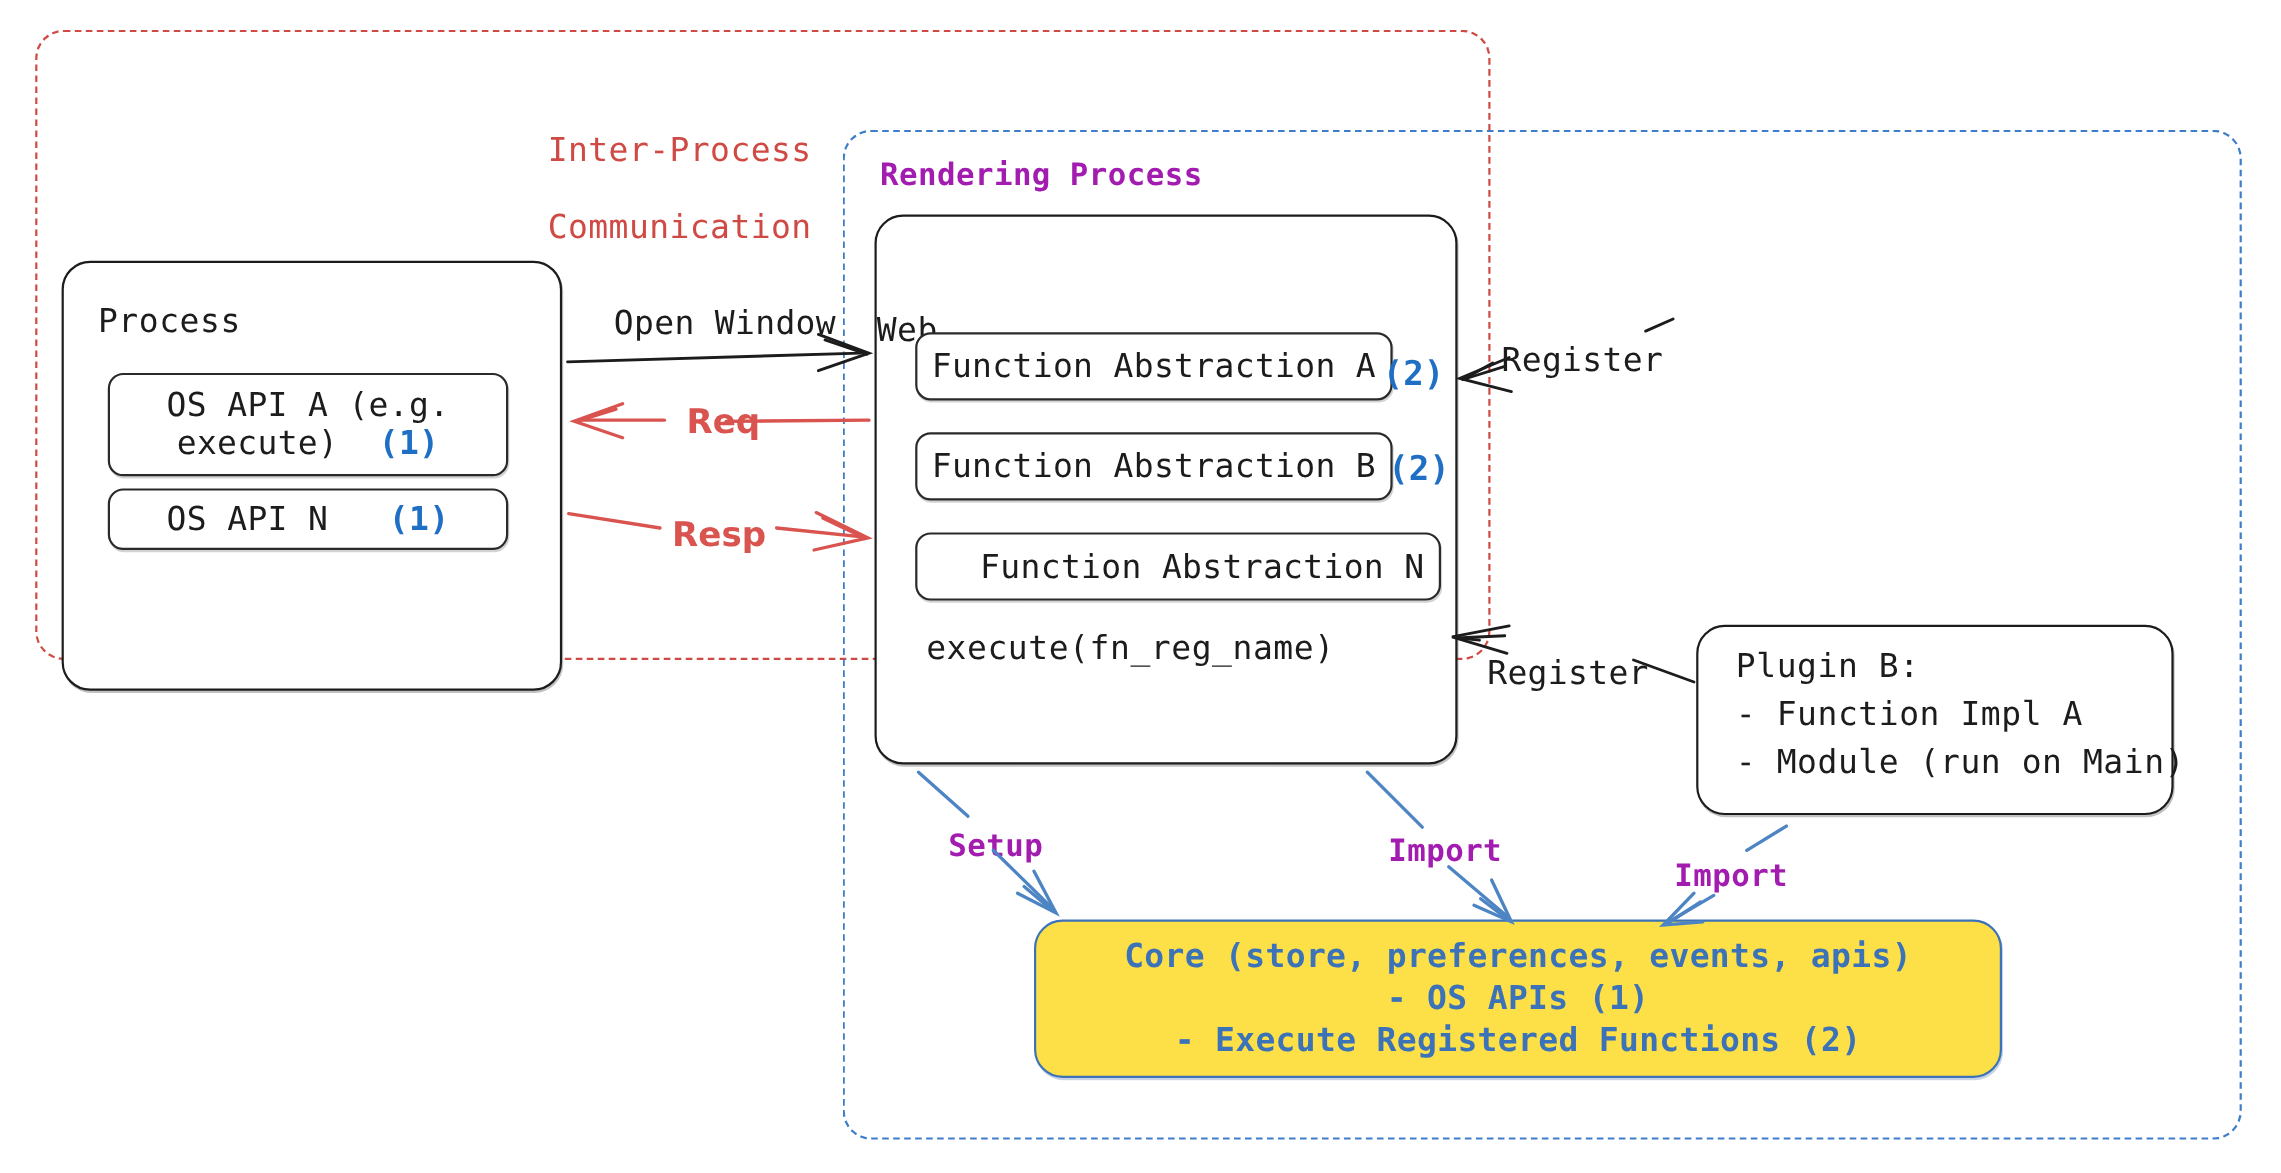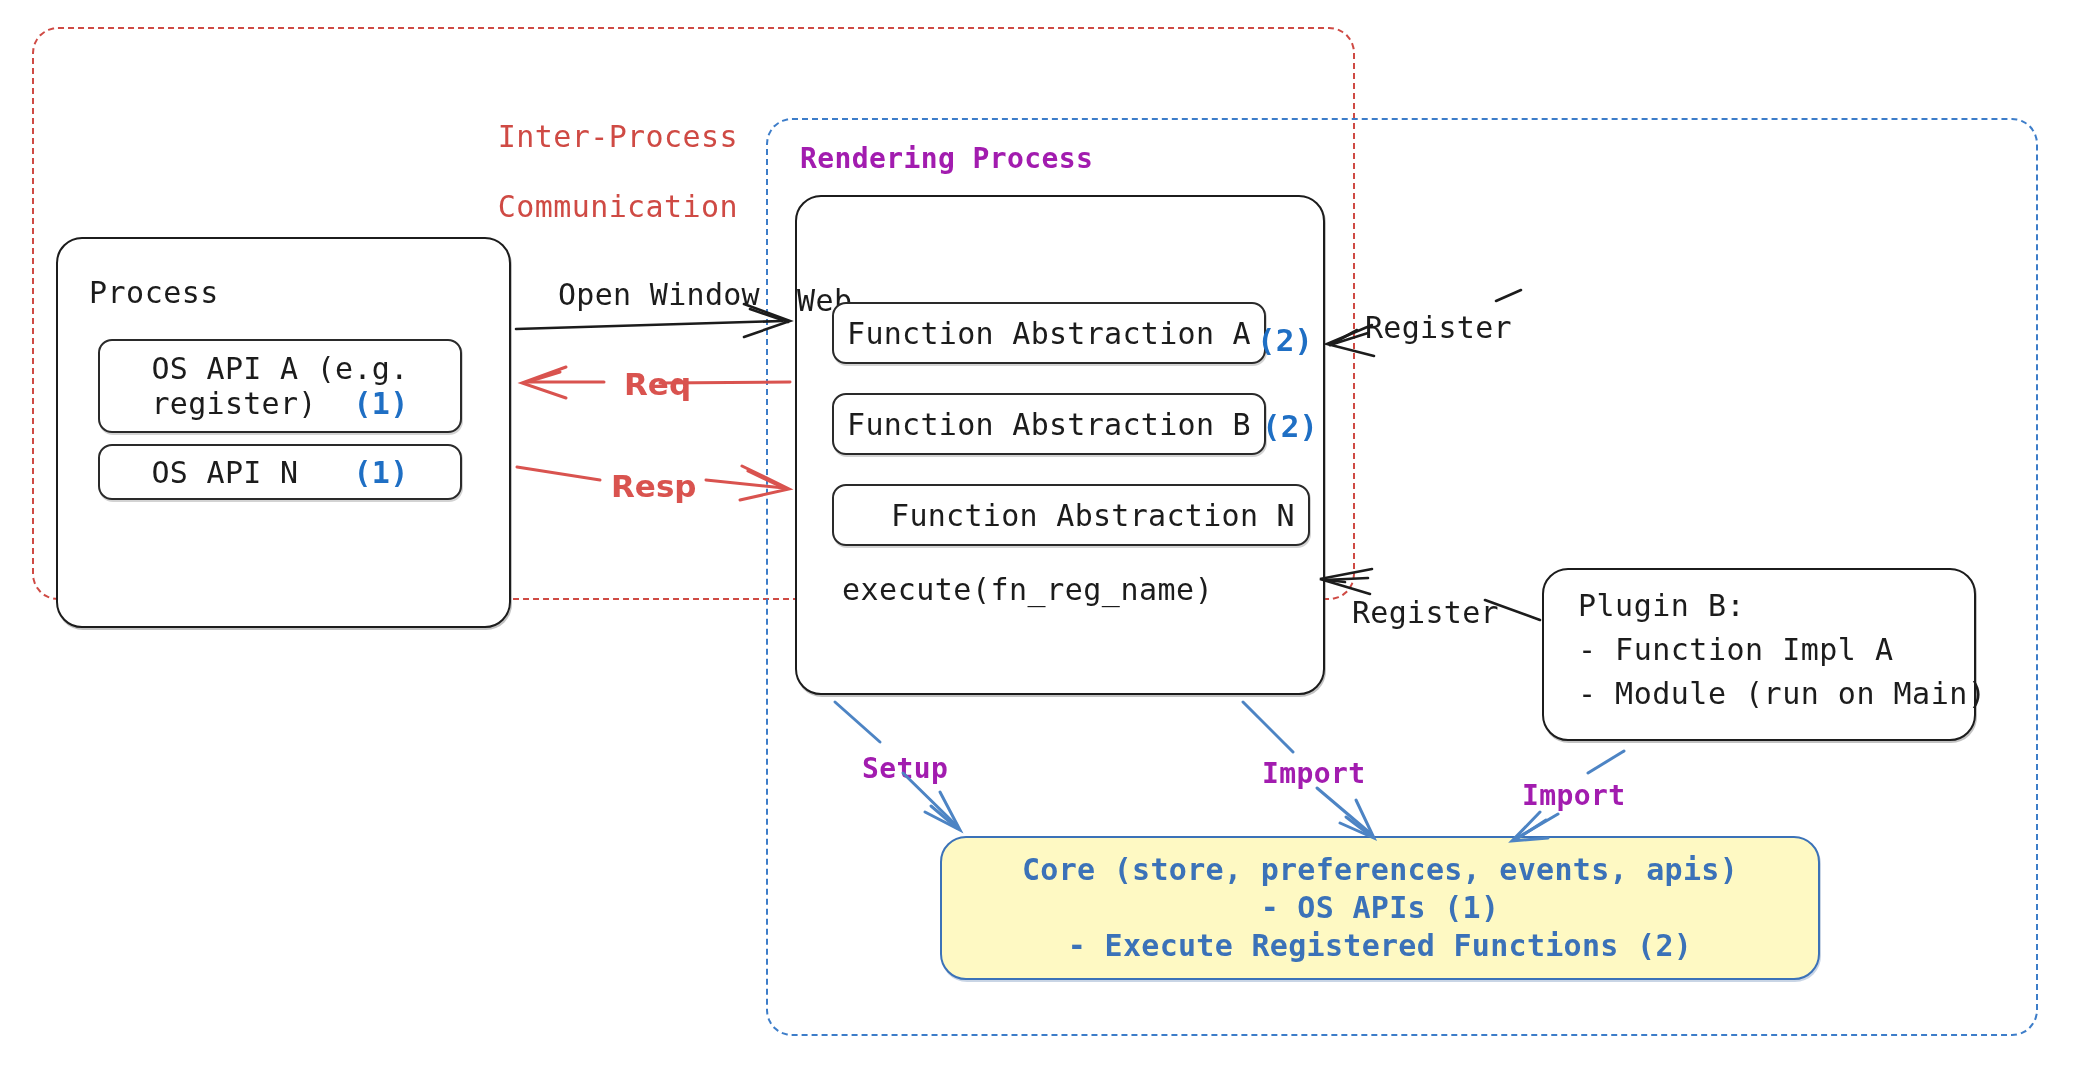--- a/index.html
+++ b/index.html
@@ -23,21 +23,21 @@
     display:flex;align-items:center;justify-content:center;text-align:center;
     box-shadow:1px 2px 0 rgba(110,110,110,.30);
   }
   .dashed-red{
     border:2.5px dashed #cf4a44;border-radius:26px;background:transparent;
   }
   .dashed-blue{
     border:2.5px dashed #3d7dc9;border-radius:26px;background:transparent;
   }
   .core-box{
-    border:2.5px solid #3b72b8;border-radius:26px;background:#fef9c3;
+    border:2.5px solid #3b72b8;border-radius:26px;background:#fde047;
     display:flex;flex-direction:column;align-items:center;justify-content:center;
     box-shadow:1px 2px 0 rgba(120,150,190,.40);
   }
 
   
   .title{
     position:absolute;font-size:30px;color:#1c1c1c;letter-spacing:.5px;white-space:pre;
   }
   .txt{font-size:30px;color:#1c1c1c;letter-spacing:.3px;white-space:pre;}
   .txt-sm{font-size:29px;}
@@ -80,21 +80,21 @@
   <div class="box dashed-blue" style="left:766px;top:118px;width:1272px;height:918px;"></div>
 
   <div class="blue-label" style="left:800px;top:142px;">Rendering Process</div>
 
   <div class="box solid-box" style="left:56px;top:237px;width:455px;height:391px;">
     <div class="title" style="left:31px;top:36px;">Process</div>
 
     <div class="inner-pill" style="position:absolute;left:40px;top:100px;width:360px;height:90px;">
       <div style="text-align:center;">
         <span class="txt">OS API A (e.g.</span><br>
-        <span class="txt">register)</span><span class="txt">  </span><span class="blue-marker-inline txt">(1)</span>
+        <span class="txt">execute)</span><span class="txt">  </span><span class="blue-marker-inline txt">(1)</span>
       </div>
     </div>
 
     <div class="inner-pill" style="position:absolute;left:40px;top:205px;width:360px;height:52px;">
       <div>
         <span class="txt">OS API N</span><span class="txt">   </span><span class="blue-marker-inline txt">(1)</span>
       </div>
     </div>
   </div>
 

